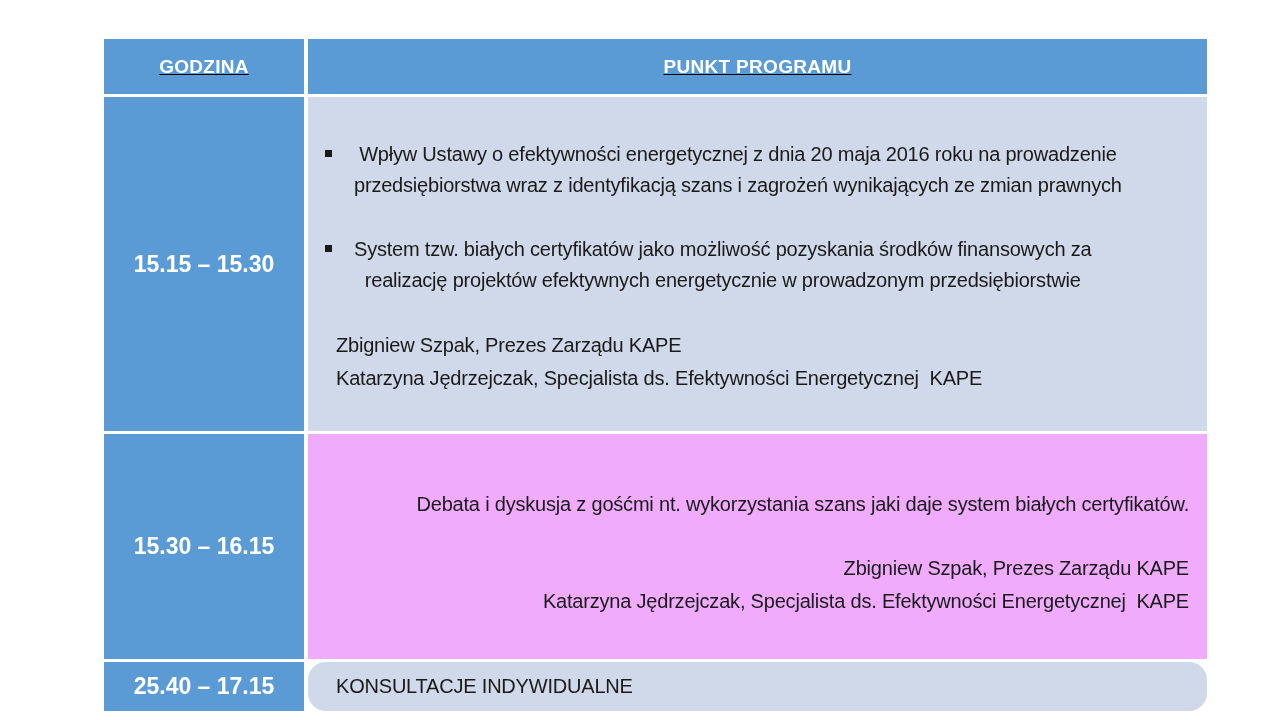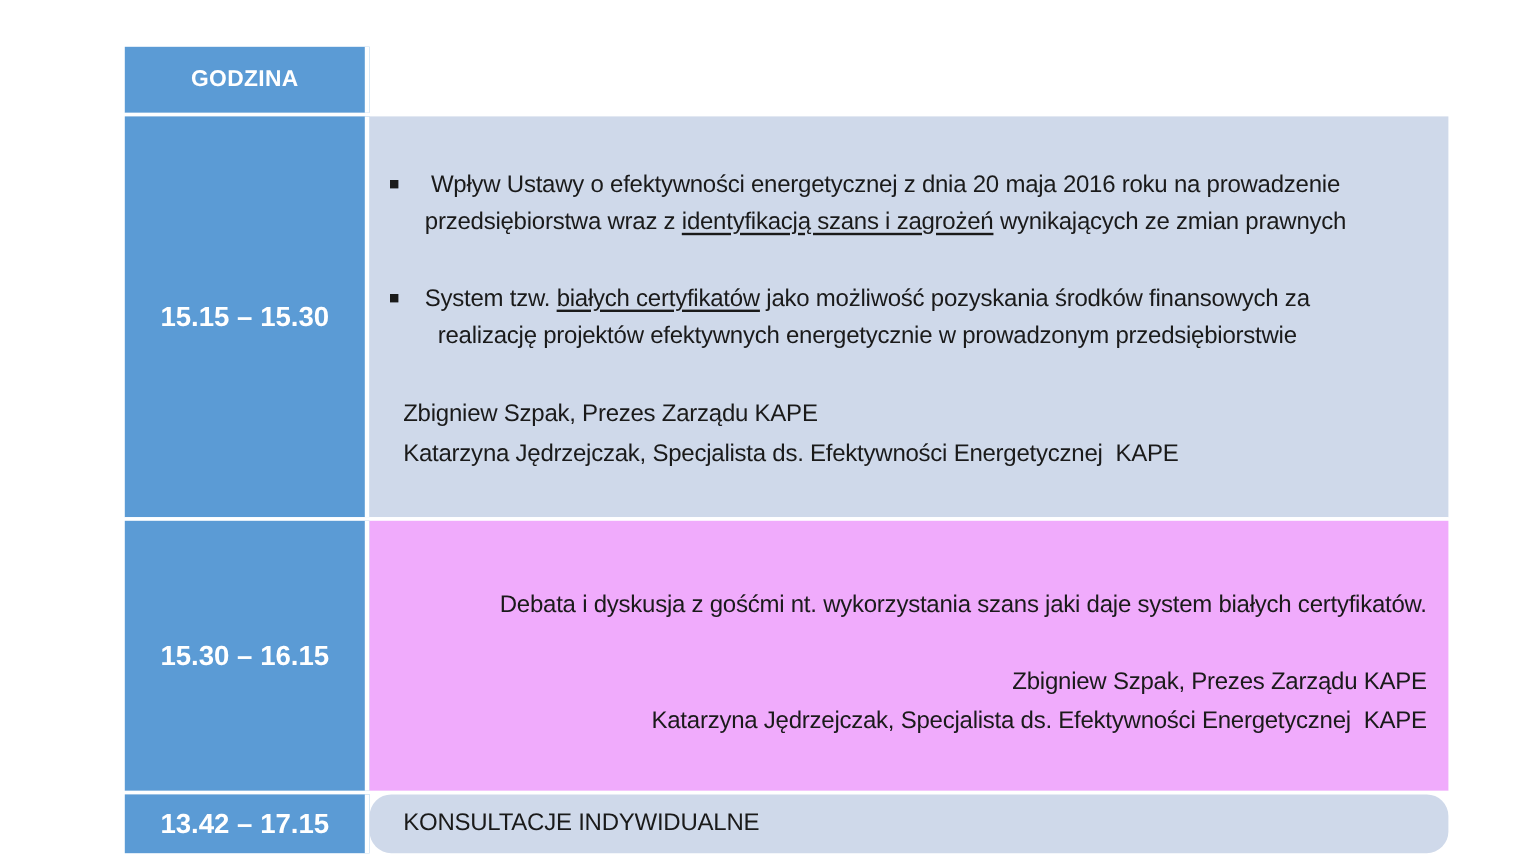--- a/index.html
+++ b/index.html
@@ -42,21 +42,21 @@
     justify-content: center;
     color: #ffffff;
     font-weight: bold;
   }
   .cell-content {
     flex: 1 1 auto;
     color: #1a1a1a;
     font-size: 20px;
     letter-spacing: -0.2px;
   }
-  .header-row { height: 55px; }
+  .header-row { height: 55px; text-decoration: underline; }
   .header-row .cell-time {
     font-size: 19px;
     letter-spacing: 0.3px;
   }
   .header-row .cell-content {
     background: #5b9bd5;
     color: #ffffff;
     font-weight: bold;
     font-size: 19px;
     letter-spacing: 0.3px;
@@ -93,21 +93,20 @@
     width: 7px;
     height: 7px;
     background: #1a1a1a;
     margin-top: 11px;
     margin-right: 22px;
   }
   .bullet-text { line-height: 31px; }
   .bullet-item:last-of-type { margin-bottom: 39px; }
   .rich-line { white-space: pre-wrap; }
   .u {
-    text-decoration: underline;
     text-underline-offset: 3px;
     text-decoration-thickness: 1.5px;
   }
   .speakers { line-height: 33px; }
   .speaker-line { white-space: pre-wrap; }
   .description {
     line-height: 31px;
     margin-bottom: 32px;
     white-space: pre-wrap;
   }
@@ -115,20 +114,23 @@
 </style>
 </head>
 <body>
 
 <div class="slide">
   <div class="agenda-table">
 
     <div class="t-row header-row">
       <div class="cell-time">
         <span>GODZINA</span>
+      </div>
+      <div class="cell-content">
+        <span>PUNKT PROGRAMU</span>
       </div>
     </div>
 
     <div class="t-row row-1">
       <div class="cell-time">
         <span class="time-label">15.15 – 15.30</span>
       </div>
       <div class="cell-content band-a">
         <div class="bullet-item">
           <span class="bullet-marker"></span>
@@ -159,21 +161,21 @@
         <div class="description">Debata i dyskusja z gośćmi nt. wykorzystania szans jaki daje system białych certyfikatów.</div>
         <div class="speakers">
             <div class="speaker-line">Zbigniew Szpak, Prezes Zarządu KAPE</div>
             <div class="speaker-line">Katarzyna Jędrzejczak, Specjalista ds. Efektywności Energetycznej  KAPE</div>
           </div>
       </div>
     </div>
 
     <div class="t-row row-3">
       <div class="cell-time">
-        <span class="time-label">13.42 – 17.15</span>
+        <span class="time-label">25.40 – 17.15</span>
       </div>
       <div class="cell-content band-a">
         <span class="consultations-label">KONSULTACJE INDYWIDUALNE</span>
       </div>
     </div>
 
   </div>
 </div>
 
 </body></html>

